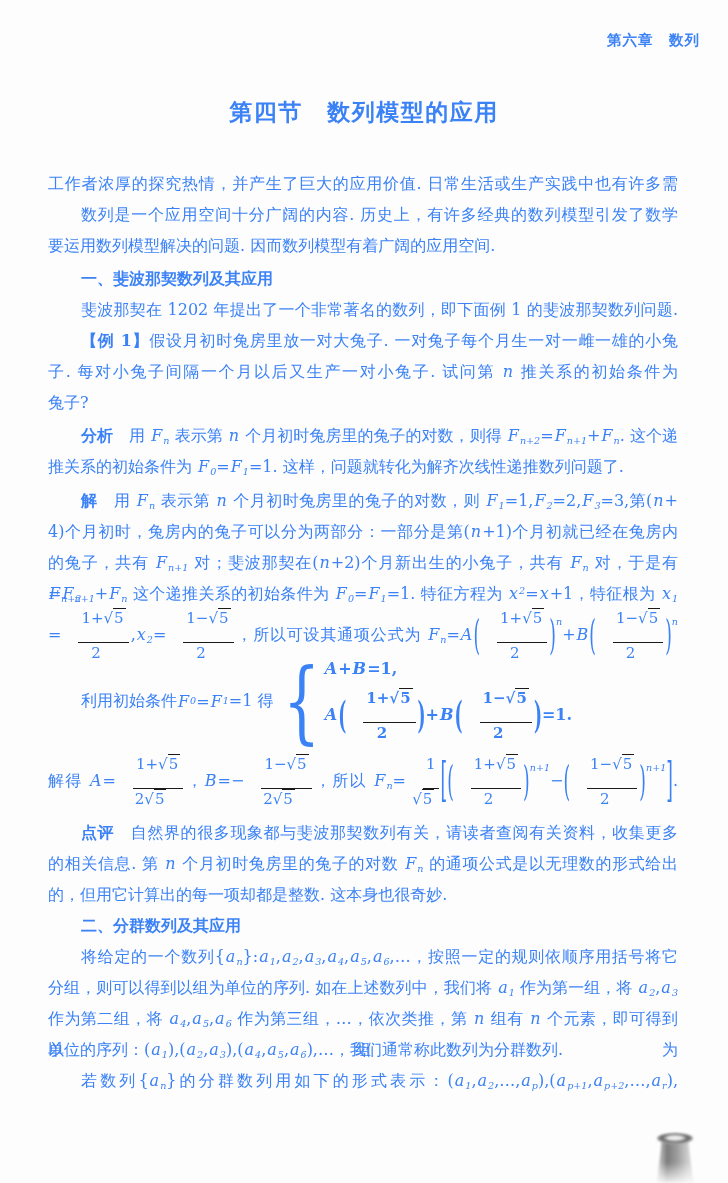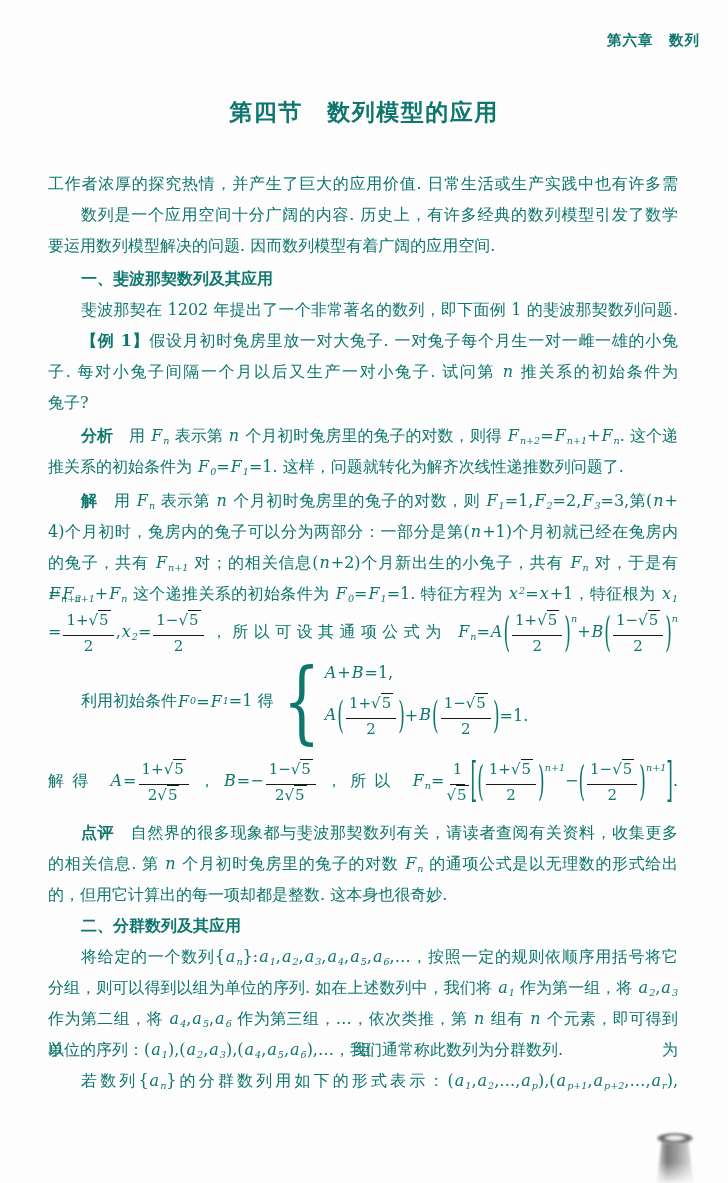--- a/index.html
+++ b/index.html
@@ -1,17 +1,17 @@
 <!DOCTYPE html>
 <html><head>
 <meta charset="utf-8">
 <style>
   html,body{margin:0;padding:0;background:#ffffff;}
   .page{position:relative;width:728px;height:1183px;background:#fdfdfd;overflow:hidden;
-        font-family:"DejaVu Serif","Liberation Serif",serif;color:#0f766e;font-size:16px;}
+        font-family:"DejaVu Serif","Liberation Serif",serif;color:#3b82f6;font-size:16px;}
   .runhead{position:absolute;top:31px;right:28px;font-weight:700;font-size:14.5px;letter-spacing:1px;}
   .title{position:absolute;top:97px;left:0;width:100%;text-align:center;font-weight:700;
          font-size:23px;letter-spacing:1.5px;}
   .bodycol{position:absolute;left:48px;top:168px;width:630px;}
   .ln{height:31px;line-height:31px;text-align:justify;text-align-last:justify;}
   .ln.last{text-align-last:left;}
   .ln.head{text-align-last:left;font-weight:700;}
   .ln.ind{text-indent:33px;}
   .tall{height:46px;line-height:46px;}
   .t17{height:56px;line-height:56px;}
@@ -19,31 +19,31 @@
   .mt2{margin-top:2px;}.mt3{margin-top:3px;}.mt5{margin-top:2px;}
   .mt6{margin-top:6px;}.mt8{margin-top:8px;}.mt14{}
   .rt{}
   .bt{font-weight:700;}
   .mi{font-family:"DejaVu Serif",serif;font-style:italic;padding:0 1px;}
   sub.ms{font-family:"DejaVu Serif",serif;font-style:italic;font-size:0.6em;vertical-align:-0.3em;line-height:0;}
   sup.mp{font-family:"DejaVu Serif",serif;font-style:italic;font-size:0.6em;vertical-align:0.5em;line-height:0;}
   sup.mp.hi{vertical-align:1.55em;}
   .fr{display:inline-flex;flex-direction:column;align-items:center;vertical-align:middle;
       line-height:1.2;font-size:15px;margin:0 2px;text-indent:0;}
-  .fn{border-bottom:1.2px solid #1a1a1a;padding:0 3px 6px;}
+  .fn{border-bottom:1.2px solid #1a1a1a;padding:0 3px 15px;margin-left:15px;}
   .fd{padding-top:1px;}
   .sq{display:inline;white-space:nowrap;}
   .sqs{font-family:"DejaVu Serif",serif;}
   .sqr{border-top:1.2px solid #1a1a1a;padding:0 2px 0 1px;}
   .bd{display:inline-block;vertical-align:middle;line-height:1;font-size:17px;
       font-family:"DejaVu Serif",serif;text-indent:0;}
   .cs{display:inline-flex;align-items:center;vertical-align:middle;margin-left:3px;}
   .csb{font-family:"DejaVu Serif",serif;font-size:90px;line-height:0;transform:scaleX(0.65);
        margin:0 -6px 0 -4px;font-weight:400;}
-  .csc{display:flex;flex-direction:column;gap:12px;}
+  .csc{display:flex;flex-direction:column;gap:12px;font-weight:bold;}
   .csr{line-height:1.1;white-space:nowrap;}
   .obj{position:absolute;left:649px;top:1130px;width:52px;height:53px;filter:blur(1.2px);}
   .obj-body{position:absolute;left:8px;top:7px;width:36px;height:46px;
       clip-path:polygon(14% 0,86% 0,100% 100%,0 100%);
       background:linear-gradient(180deg,rgba(253,253,253,0) 55%,rgba(253,253,253,0.9) 100%),
                  linear-gradient(90deg,#d9d9d9 0%,#7c7c7c 28%,#9c9c9c 55%,#d2d2d2 88%);}
   .obj-cap{position:absolute;left:8px;top:3px;width:36px;height:11px;border-radius:50%;
       background:radial-gradient(ellipse 50% 50% at 50% 45%,#f2f2f2 0%,#e3e3e3 40%,#606060 72%,#a9a9a9 100%);}
 </style>
 </head>
@@ -58,21 +58,21 @@
       <div class="ln last"><span class="rt">要运用数列模型解决的问题. 因而数列模型有着广阔的应用空间.</span></div>
       <div class="ln head ind mt2"><span class="bt">一、斐波那契数列及其应用</span></div>
       <div class="ln ind"><span class="rt">斐波那契在 1202 年提出了一个非常著名的数列，即下面例 1 的斐波那契数列问题.</span></div>
       <div class="ln ind mt14"><span class="bt">【例 1】</span><span class="rt">假设月初时兔房里放一对大兔子. 一对兔子每个月生一对一雌一雄的小兔</span></div>
       <div class="ln"><span class="rt">子. 每对小兔子间隔一个月以后又生产一对小兔子. 试问第 </span><span class="mi">n</span><span class="rt"> 推关系的初始条件为</span></div>
       <div class="ln last"><span class="rt">兔子?</span></div>
       <div class="ln ind mt5"><span class="bt">分析</span><span class="rt">　用 </span><span class="mi">F</span><sub class="ms">n</sub><span class="rt"> 表示第 </span><span class="mi">n</span><span class="rt"> 个月初时兔房里的兔子的对数，则得 </span><span class="mi">F</span><sub class="ms">n+2</sub><span class="rt">=</span><span class="mi">F</span><sub class="ms">n+1</sub><span class="rt">+</span><span class="mi">F</span><sub class="ms">n</sub><span class="rt">. 这个递</span></div>
       <div class="ln last"><span class="rt">推关系的初始条件为 </span><span class="mi">F</span><sub class="ms">0</sub><span class="rt">=</span><span class="mi">F</span><sub class="ms">1</sub><span class="rt">=1. 这样，问题就转化为解齐次线性递推数列问题了.</span></div>
       <div class="ln ind mt3"><span class="bt">解</span><span class="rt">　用 </span><span class="mi">F</span><sub class="ms">n</sub><span class="rt"> 表示第 </span><span class="mi">n</span><span class="rt"> 个月初时兔房里的兔子的对数，则 </span><span class="mi">F</span><sub class="ms">1</sub><span class="rt">=1,</span><span class="mi">F</span><sub class="ms">2</sub><span class="rt">=2,</span><span class="mi">F</span><sub class="ms">3</sub><span class="rt">=3,第(</span><span class="mi">n</span><span class="rt">+</span></div>
       <div class="ln"><span class="rt">4)个月初时，兔房内的兔子可以分为两部分：一部分是第(</span><span class="mi">n</span><span class="rt">+1)个月初就已经在兔房内</span></div>
-      <div class="ln"><span class="rt">的兔子，共有 </span><span class="mi">F</span><sub class="ms">n+1</sub><span class="rt"> 对；的相关信息(</span><span class="mi">n</span><span class="rt">+2)个月新出生的小兔子，共有 </span><span class="mi">F</span><sub class="ms">n</sub><span class="rt"> 对，于是有 </span><span class="mi">F</span><sub class="ms">n+2</sub></div>
+      <div class="ln"><span class="rt">的兔子，共有 </span><span class="mi">F</span><sub class="ms">n+1</sub><span class="rt"> 对；斐波那契在(</span><span class="mi">n</span><span class="rt">+2)个月新出生的小兔子，共有 </span><span class="mi">F</span><sub class="ms">n</sub><span class="rt"> 对，于是有 </span><span class="mi">F</span><sub class="ms">n+2</sub></div>
       <div class="ln"><span class="rt">=</span><span class="mi">F</span><sub class="ms">n+1</sub><span class="rt">+</span><span class="mi">F</span><sub class="ms">n</sub><span class="rt"> 这个递推关系的初始条件为 </span><span class="mi">F</span><sub class="ms">0</sub><span class="rt">=</span><span class="mi">F</span><sub class="ms">1</sub><span class="rt">=1. 特征方程为 </span><span class="mi">x</span><sup class="mp">2</sup><span class="rt">=</span><span class="mi">x</span><span class="rt">+1，特征根为 </span><span class="mi">x</span><sub class="ms">1</sub></div>
       <div class="ln tall"><span class="rt">=</span><span class="fr">
           <span class="fn"><span class="rt">1+</span><span class="sq"><span class="sqs">√</span><span class="sqr">5</span></span></span>
           <span class="fd"><span class="rt">2</span></span>
         </span><span class="rt">,</span><span class="mi">x</span><sub class="ms">2</sub><span class="rt">=</span><span class="fr">
           <span class="fn"><span class="rt">1−</span><span class="sq"><span class="sqs">√</span><span class="sqr">5</span></span></span>
           <span class="fd"><span class="rt">2</span></span>
         </span><span class="rt">，所以可设其通项公式为 </span><span class="mi">F</span><sub class="ms">n</sub><span class="rt">=</span><span class="mi">A</span><span class="bd" style="transform: scaleY(2.4);">(</span><span class="fr">
           <span class="fn"><span class="rt">1+</span><span class="sq"><span class="sqs">√</span><span class="sqr">5</span></span></span>
           <span class="fd"><span class="rt">2</span></span>

